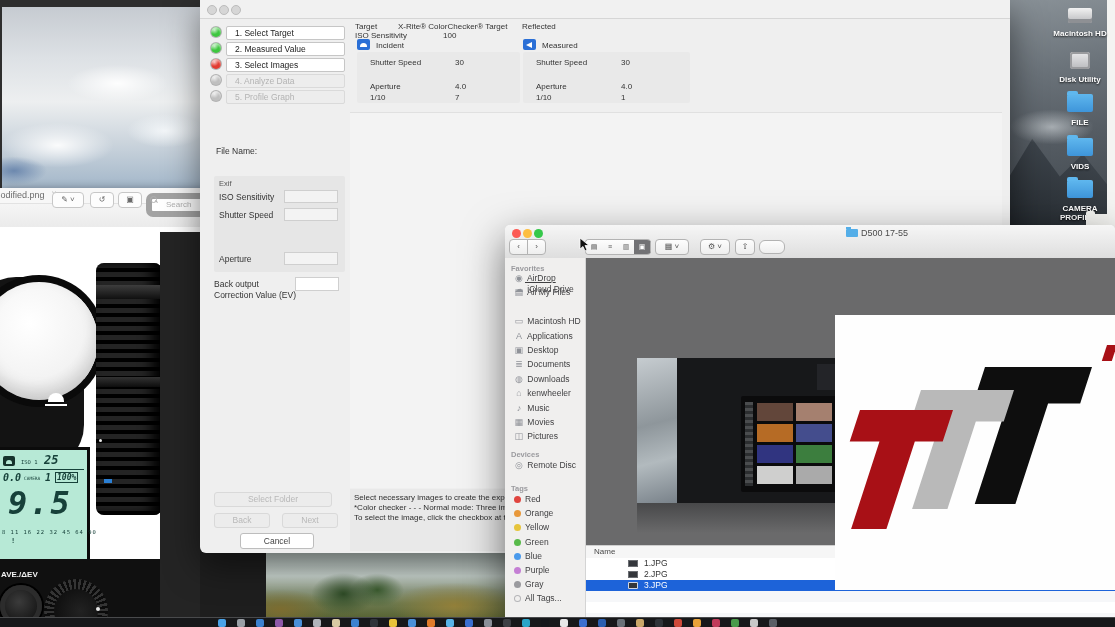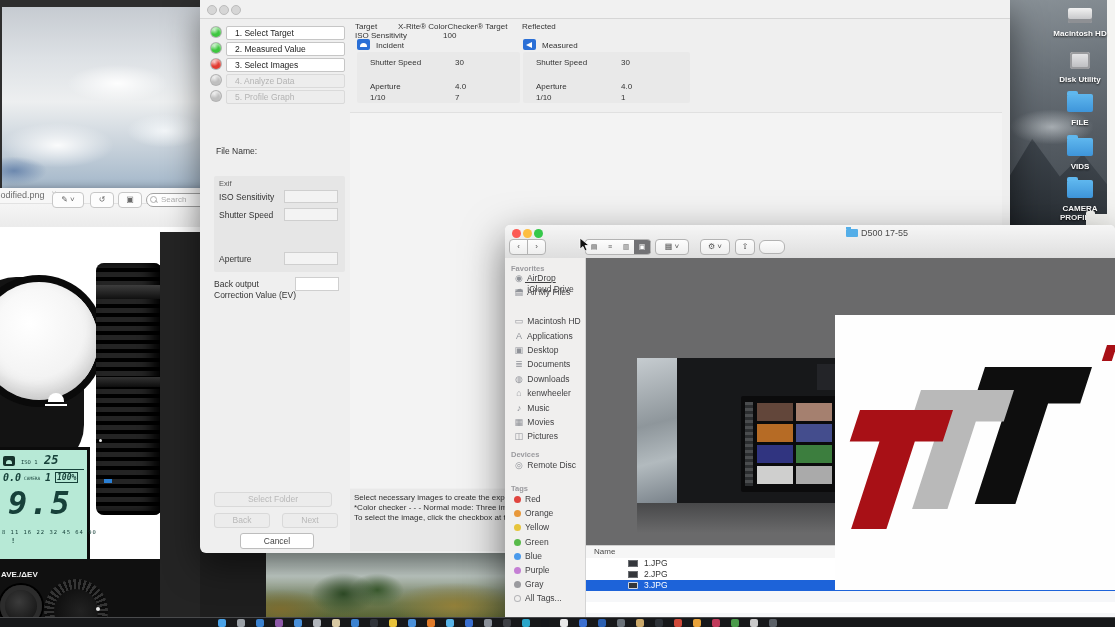--- a/index.html
+++ b/index.html
@@ -44,21 +44,21 @@
 
   
   #pv{left:0;top:188px;width:205px;height:439px;background:#fff;box-shadow:2px 0 8px rgba(0,0,0,.3);}
   #pv .tbar{left:0;top:0;width:100%;height:15px;background:#f7f7f7;border-bottom:1px solid #e2e2e2;}
   #pv .title{left:-7px;top:2px;font-size:9px;color:#6b6b6b;}
   #pv .tchev{left:52px;top:2px;font-size:7px;color:#9a9a9a;}
   #pv .toolbar{left:0;top:16px;width:100%;height:23px;background:linear-gradient(#f5f5f5,#ebebeb);
     border-bottom:1px solid #cfcfcf;}
   .pvbtn{top:4px;height:14px;border:1px solid #c7c7c7;border-radius:4px;background:#fdfdfd;
     font-size:8px;color:#6a6a6a;text-align:center;line-height:14px;}
-  #pv .search{left:146px;top:5px;width:56px;height:12px;border:1px solid #a3a3a3;border-radius:7px;
+  #pv .search{left:146px;top:5px;width:56px;height:12px;border:6px solid #a3a3a3;border-radius:7px;
     background:#fff;font-size:8px;color:#b0b0b0;line-height:12px;padding-left:14px;overflow:hidden;}
   #pv .mag{left:150px;top:8px;width:5px;height:5px;border:1px solid #b0b0b0;border-radius:50%;}
   #pv .mag:after{content:"";position:absolute;left:4px;top:4px;width:3px;height:1px;
     background:#b0b0b0;transform:rotate(45deg);}
   #pv .content{left:0;top:39px;width:100%;height:400px;background:#fff;overflow:hidden;}
   #pv .dark-strip{left:160px;top:44px;width:45px;height:395px;background:#242424;}
 
   
   .m-head{left:-28px;top:50px;width:112px;height:192px;border-radius:44px;background:#131313;}
   .m-dome{left:-20px;top:55px;width:118px;height:118px;border-radius:50%;

